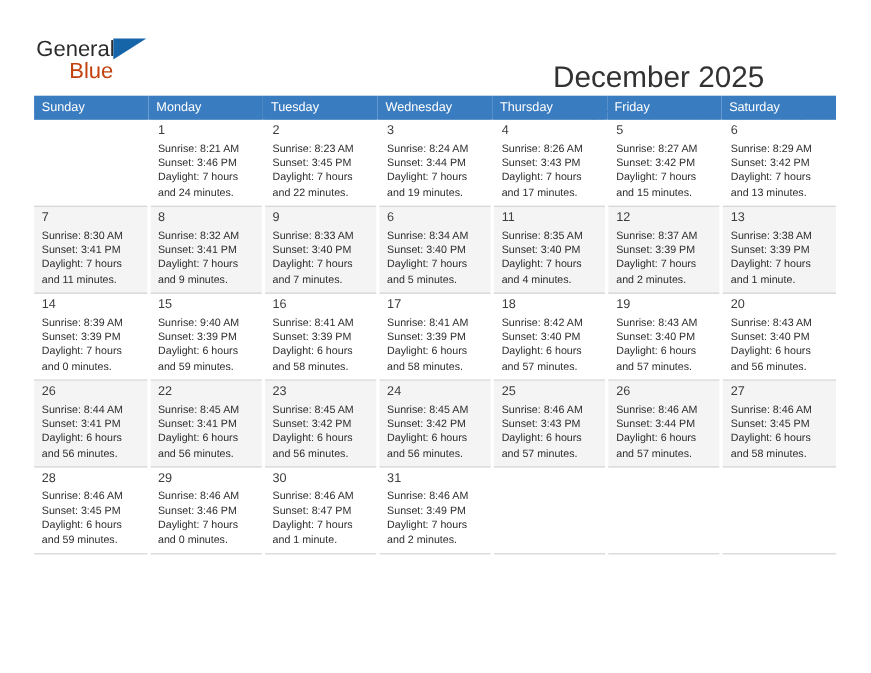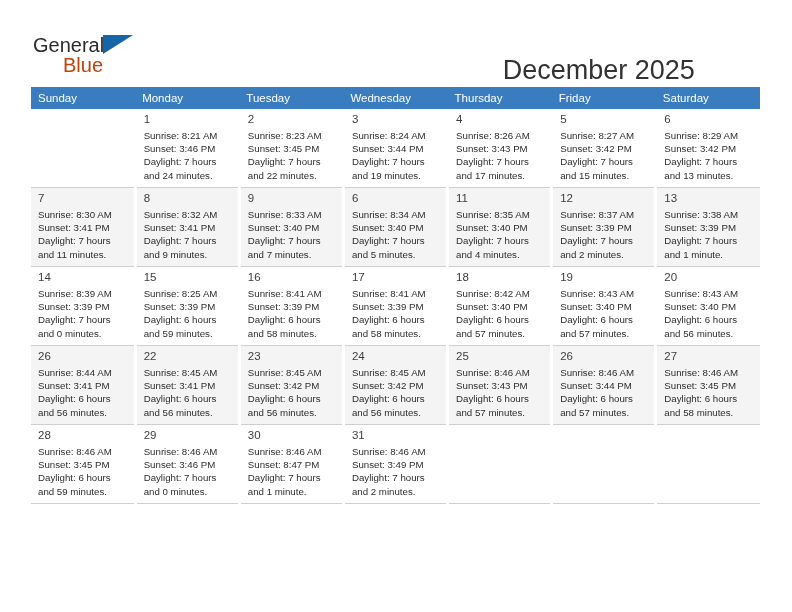--- a/index.html
+++ b/index.html
@@ -329,21 +329,21 @@
             <div>Sunset: 3:39 PM</div>
             <div>Daylight: 7 hours</div>
             <div>and 0 minutes.</div>
           </div>
         </div>
           </td>
         <td>
             <div class="cell-inner">
           <div class="daynum">15</div>
           <div class="detail">
-            <div>Sunrise: 8:25 AM</div>
+            <div>Sunrise: 9:40 AM</div>
             <div>Sunset: 3:39 PM</div>
             <div>Daylight: 6 hours</div>
             <div>and 59 minutes.</div>
           </div>
         </div>
           </td>
         <td>
             <div class="cell-inner">
           <div class="daynum">16</div>
           <div class="detail">

